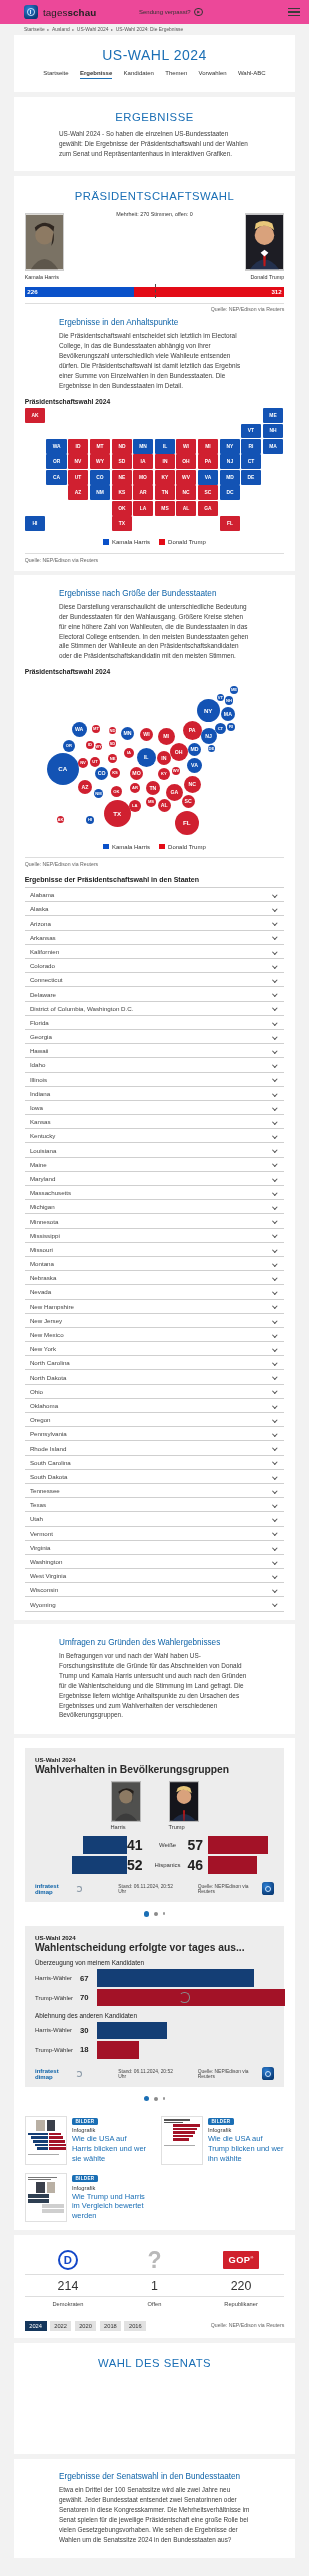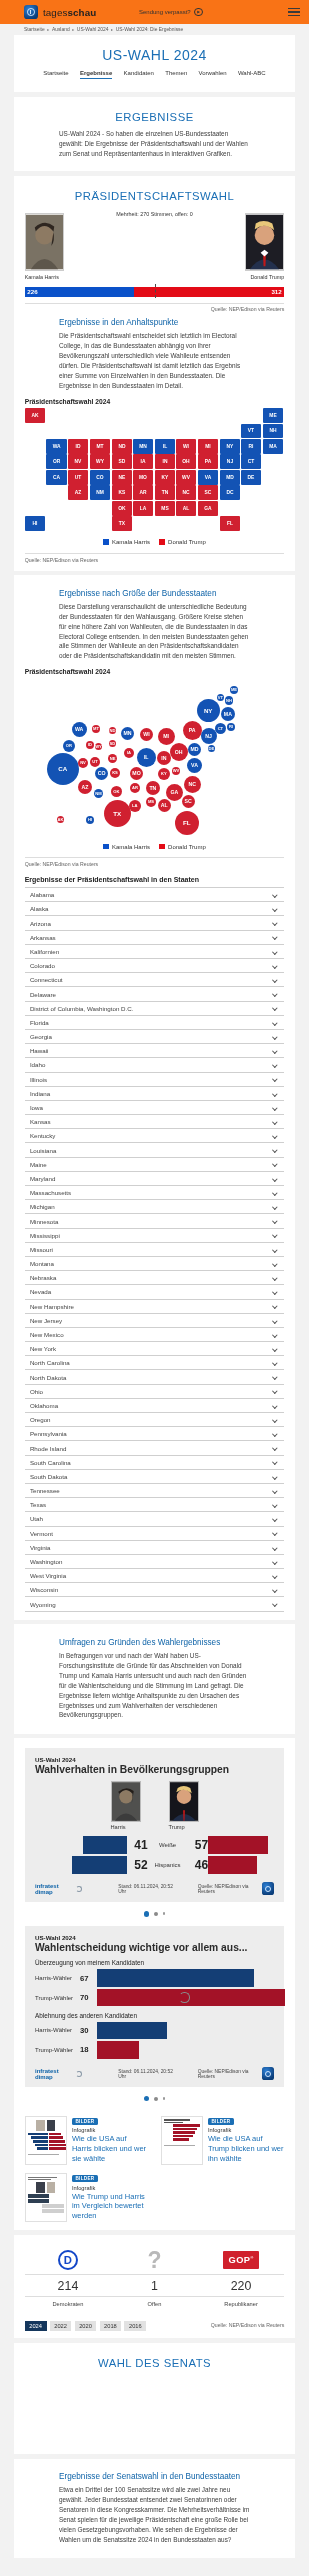--- a/index.html
+++ b/index.html
@@ -1,20 +1,20 @@
 <!DOCTYPE html>
 <html style="font-size:8.2px"><head>
 <meta charset="utf-8">
 <style>
   * { box-sizing: border-box; margin: 0; padding: 0; }
   html,body { width: 309px; background:#f2f2f2; font-family:"Liberation Sans", sans-serif; color:#333; }
   .page { width:309px; }
 
   
-  .topbar { background:#f97316; height:24px; display:flex; align-items:center; padding:0 9.3px 0 24px; }
+  .topbar { background:#ec4899; height:24px; display:flex; align-items:center; padding:0 9.3px 0 24px; }
   .ts-logo { width:14.4px; height:14.4px; border-radius:3.1px;
     background: radial-gradient(circle at 35% 30%, #2d7fd4, #0b3e7a 75%);
     display:flex; align-items:center; justify-content:center; margin-right:4.6px; }
   .ts-logo .globe { width:7.7px; height:7.7px; border:1.3px solid #cfe6ff; border-radius:50%; position:relative; }
   .ts-logo .globe:after { content:""; position:absolute; left:2.1px; top:0.5px; width:1px; height:4.1px; background:#cfe6ff; }
   .ts-word { font-size:9.8px; color:#222; letter-spacing:0.1px; }
   .ts-word b { font-weight:bold; }
   .sendung { margin-left:auto; margin-right:auto; display:flex; align-items:center; gap:3.6px; font-size:6px; color:#333; }
   .play { width:8.8px; height:8.8px; border:0.8px solid #333; border-radius:50%; display:flex; align-items:center; justify-content:center; font-size:3.6px; color:#333; }
   .burger { width:11.3px; display:flex; flex-direction:column; gap:2.1px; margin-left:auto; }
@@ -78,21 +78,21 @@
   .ig-photos { display:flex; justify-content:center; gap:28px; }
   .ig-photo-wrap { text-align:left; }
   .ig-photo { width:30px; height:41px; border:0.5px solid #bbb; overflow:hidden; }
   .ig-photo svg { width:100%; height:100%; display:block; }
   .ig-photo-label { font-size:5.7px; color:#333; margin-top:2.1px; }
   .ig-rows { margin-top:6.2px; }
   .ig-row { display:flex; align-items:center; margin-bottom:1.5px; }
   .ig-left { flex:0 0 92px; display:flex; justify-content:flex-end; }
   .ig-right { flex:1; display:flex; }
   .ig-bar { height:18px; }
-  .ig-val { flex:0 0 20.6px; text-align:right; font-size:12px; font-weight:bold; color:#222; }
+  .ig-val { flex:0 0 20.6px; text-align:left; font-size:14px; font-weight:bold; color:#222; }
   .ig-lab { flex:0 0 40px; text-align:center; font-size:6px; color:#333; }
   .ig-footer { display:flex; align-items:center; margin-top:8.2px; font-size:4.9px; color:#444; }
   .brand { color:#0e63a8; font-weight:bold; font-size:6px; display:flex; align-items:center; gap:2.1px; }
   .brand .arc { width:6.2px; height:6.2px; border:1.5px solid #8b9aa8; border-left-color:transparent; border-radius:50%; }
   .ig-mini-logo { width:13.4px; height:13.4px; border-radius:2.6px; margin-left:auto;
     background: radial-gradient(circle at 35% 30%, #2d7fd4, #0b3e7a 75%); display:flex; align-items:center; justify-content:center; }
   .ig-mini-logo .globe { width:6.2px; height:6.2px; border:1px solid #cfe6ff; border-radius:50%; }
   .ig-stand { margin-left:36px; } .ig-src { margin-left:20.6px; }
   .dots { display:flex; justify-content:center; align-items:center; gap:4.6px; padding:4.1px 0 7.2px; }
   .dot { border-radius:50%; cursor:pointer; }
@@ -646,21 +646,21 @@
       </div>
     </div>
     <div class="dots">
       <span class="dot d1"></span>
       <span class="dot d2"></span>
       <span class="dot d3"></span>
     </div>
 
     <div class="ig-card">
       <div class="ig-kicker">US-Wahl 2024</div>
-      <div class="ig-title">Wahlentscheidung wichtige vor allem aus...</div>
+      <div class="ig-title">Wahlentscheidung erfolgte vor tages aus...</div>
       <div id="ig2-groups">
           <div class="ig2-group-label">Überzeugung von meinem Kandidaten</div>
           <div class="ig2-row">
             <div class="ig2-lab">Harris-Wähler</div>
             <div class="ig2-val">67</div>
             <div class="ig2-barzone">
               <div class="ig2-bar" style="width: 157px; background: rgb(20, 62, 117);"></div>
             </div>
           </div>
           <div class="ig2-row">

